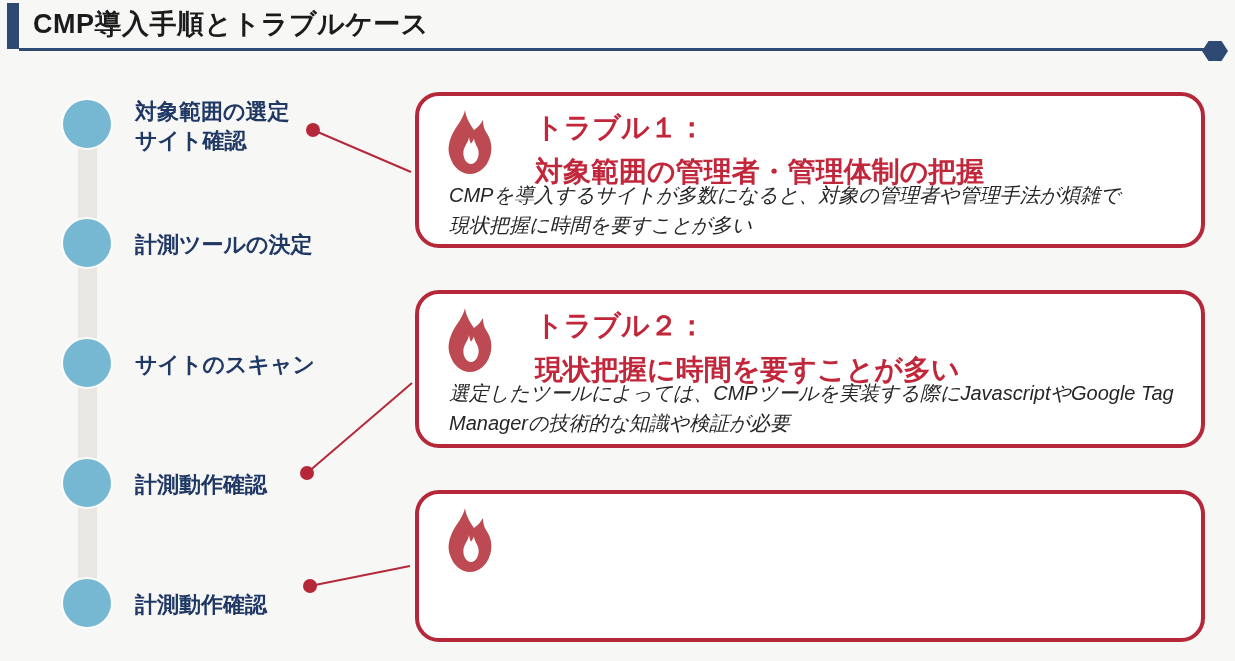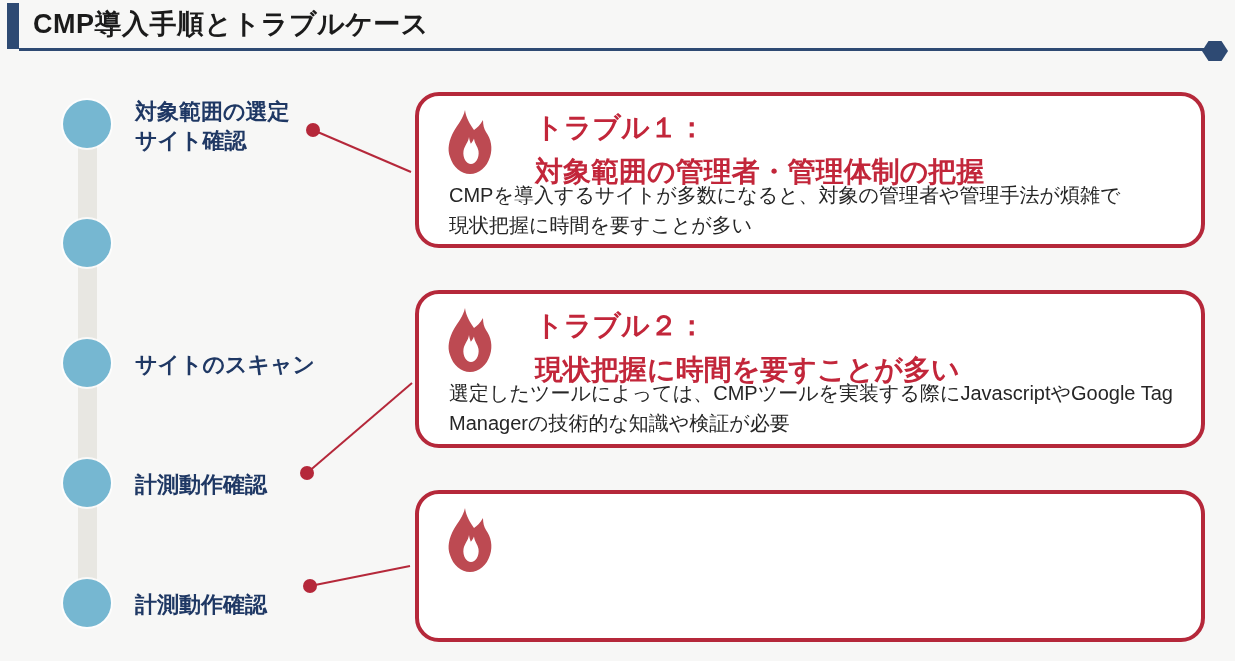--- a/index.html
+++ b/index.html
@@ -68,40 +68,41 @@
   .flame{position:absolute;left:22px;top:13px;width:56px;height:66px;display:block;}
   .flame svg{width:100%;height:100%;fill:var(--flame);}
   .trouble-title{
     position:absolute;left:88px;top:10px;
     font-size:28px;font-weight:bold;color:var(--title-red);
     line-height:44px;white-space:pre-line;margin-left:28px;
   }
   .trouble-body{
     position:absolute;left:30px;top:84px;width:745px;
     font-size:20px;color:var(--body-text);
-    line-height:30px;white-space:pre-line;
+    line-height:30px;white-space:pre-line;font-style:italic;
   }
 </style>
 </head>
 <body>
 
 <div class="page">
 
   <div class="accent-bar"></div>
   <h1 class="page-title">CMP導入手順とトラブルケース</h1>
   <div class="title-rule"></div>
   <div class="title-hex"></div>
 
   <div class="timeline-track"></div>
 
   <div class="step-circle" style="top:100px"></div>
   <div class="step-label" style="top:126px">対象範囲の選定
 サイト確認</div>
 
   <div class="step-circle" style="top:219px"></div>
+  <div class="step-label" style="top:244px">計測ツールの決定</div>
 
   <div class="step-circle" style="top:339px"></div>
   <div class="step-label" style="top:364px">サイトのスキャン</div>
 
   <div class="step-circle" style="top:459px"></div>
   <div class="step-label" style="top:484px">計測動作確認</div>
 
   <div class="step-circle" style="top:579px"></div>
   <div class="step-label" style="top:604px">計測動作確認</div>
 

